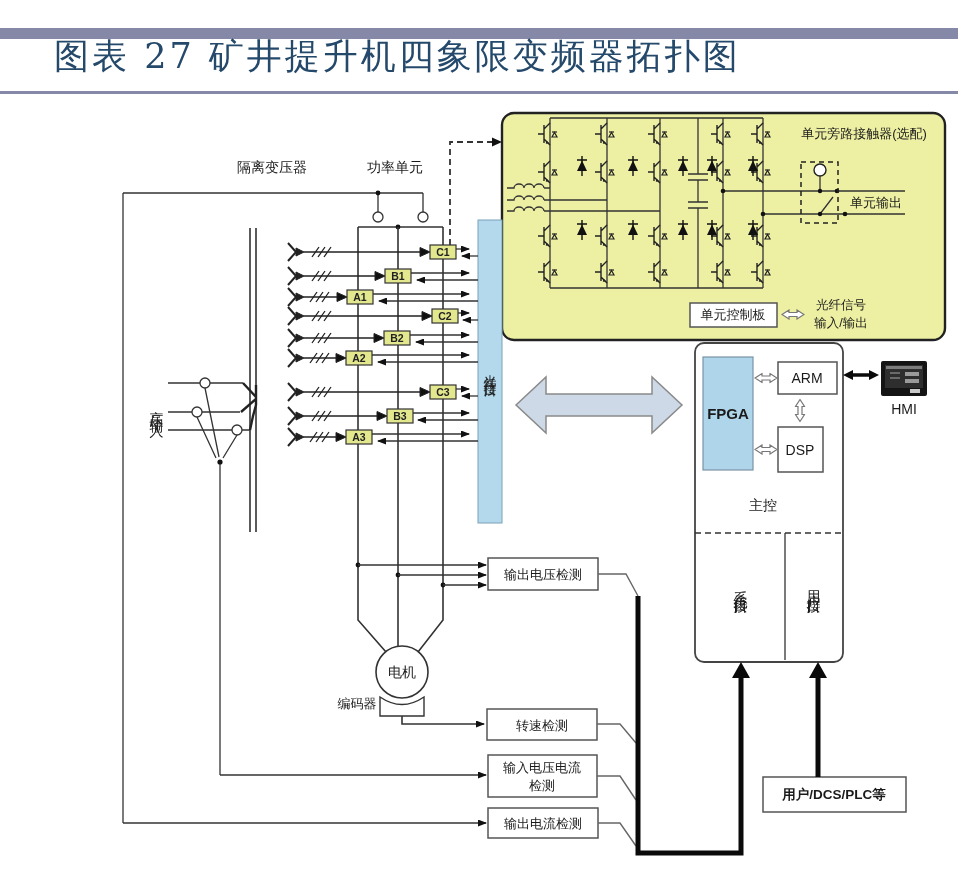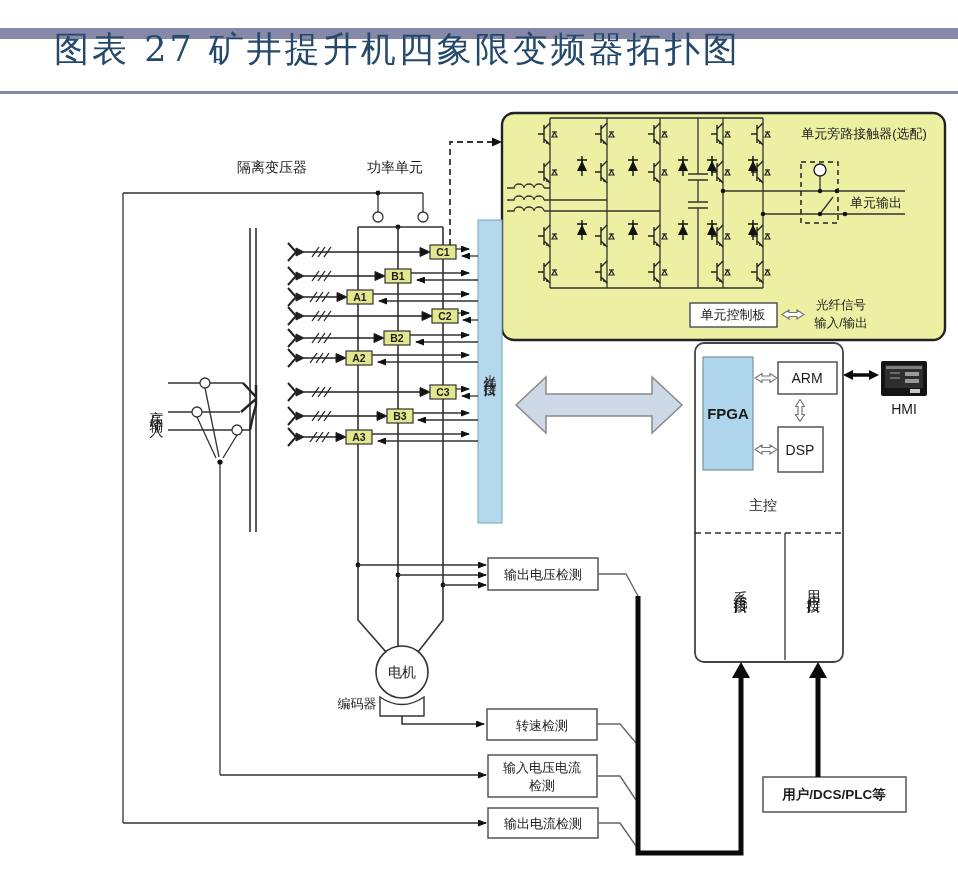--- a/index.html
+++ b/index.html
@@ -1,20 +1,20 @@
 <!DOCTYPE html>
 <html><head>
 <meta charset="utf-8">
 <style>
   html,body{margin:0;padding:0;background:#fff;}
   .page{position:relative;width:958px;height:870px;background:#fff;overflow:hidden;
         font-family:"Liberation Sans",sans-serif;}
   .topbar{position:absolute;left:0;top:28px;width:958px;height:11px;}
   .rule{position:absolute;left:0;top:91px;width:958px;height:3px;}
-  .title{position:absolute;left:54px;top:26px;width:860px;font-family:"DejaVu Serif",serif;
+  .title{position:absolute;left:54px;top:33px;width:860px;font-family:"DejaVu Serif",serif;
          font-size:35px;letter-spacing:3px;font-weight:500;}
   svg{position:absolute;left:0;top:100px;}
   svg text{font-family:"Liberation Sans",sans-serif;fill:#1a1a1a;}
   .w{stroke:#333;stroke-width:1.3;fill:none;}
   .w2{stroke:#333;stroke-width:1.6;fill:none;}
   .thk{stroke:#0a0a0a;stroke-width:5;fill:none;}
   .box{fill:#fff;stroke:#555;stroke-width:1.5;}
   .lbl{font-size:13px;}
   .lbl14{font-size:14px;}
   .vtext{writing-mode:vertical-rl;text-orientation:upright;letter-spacing:4px;}

